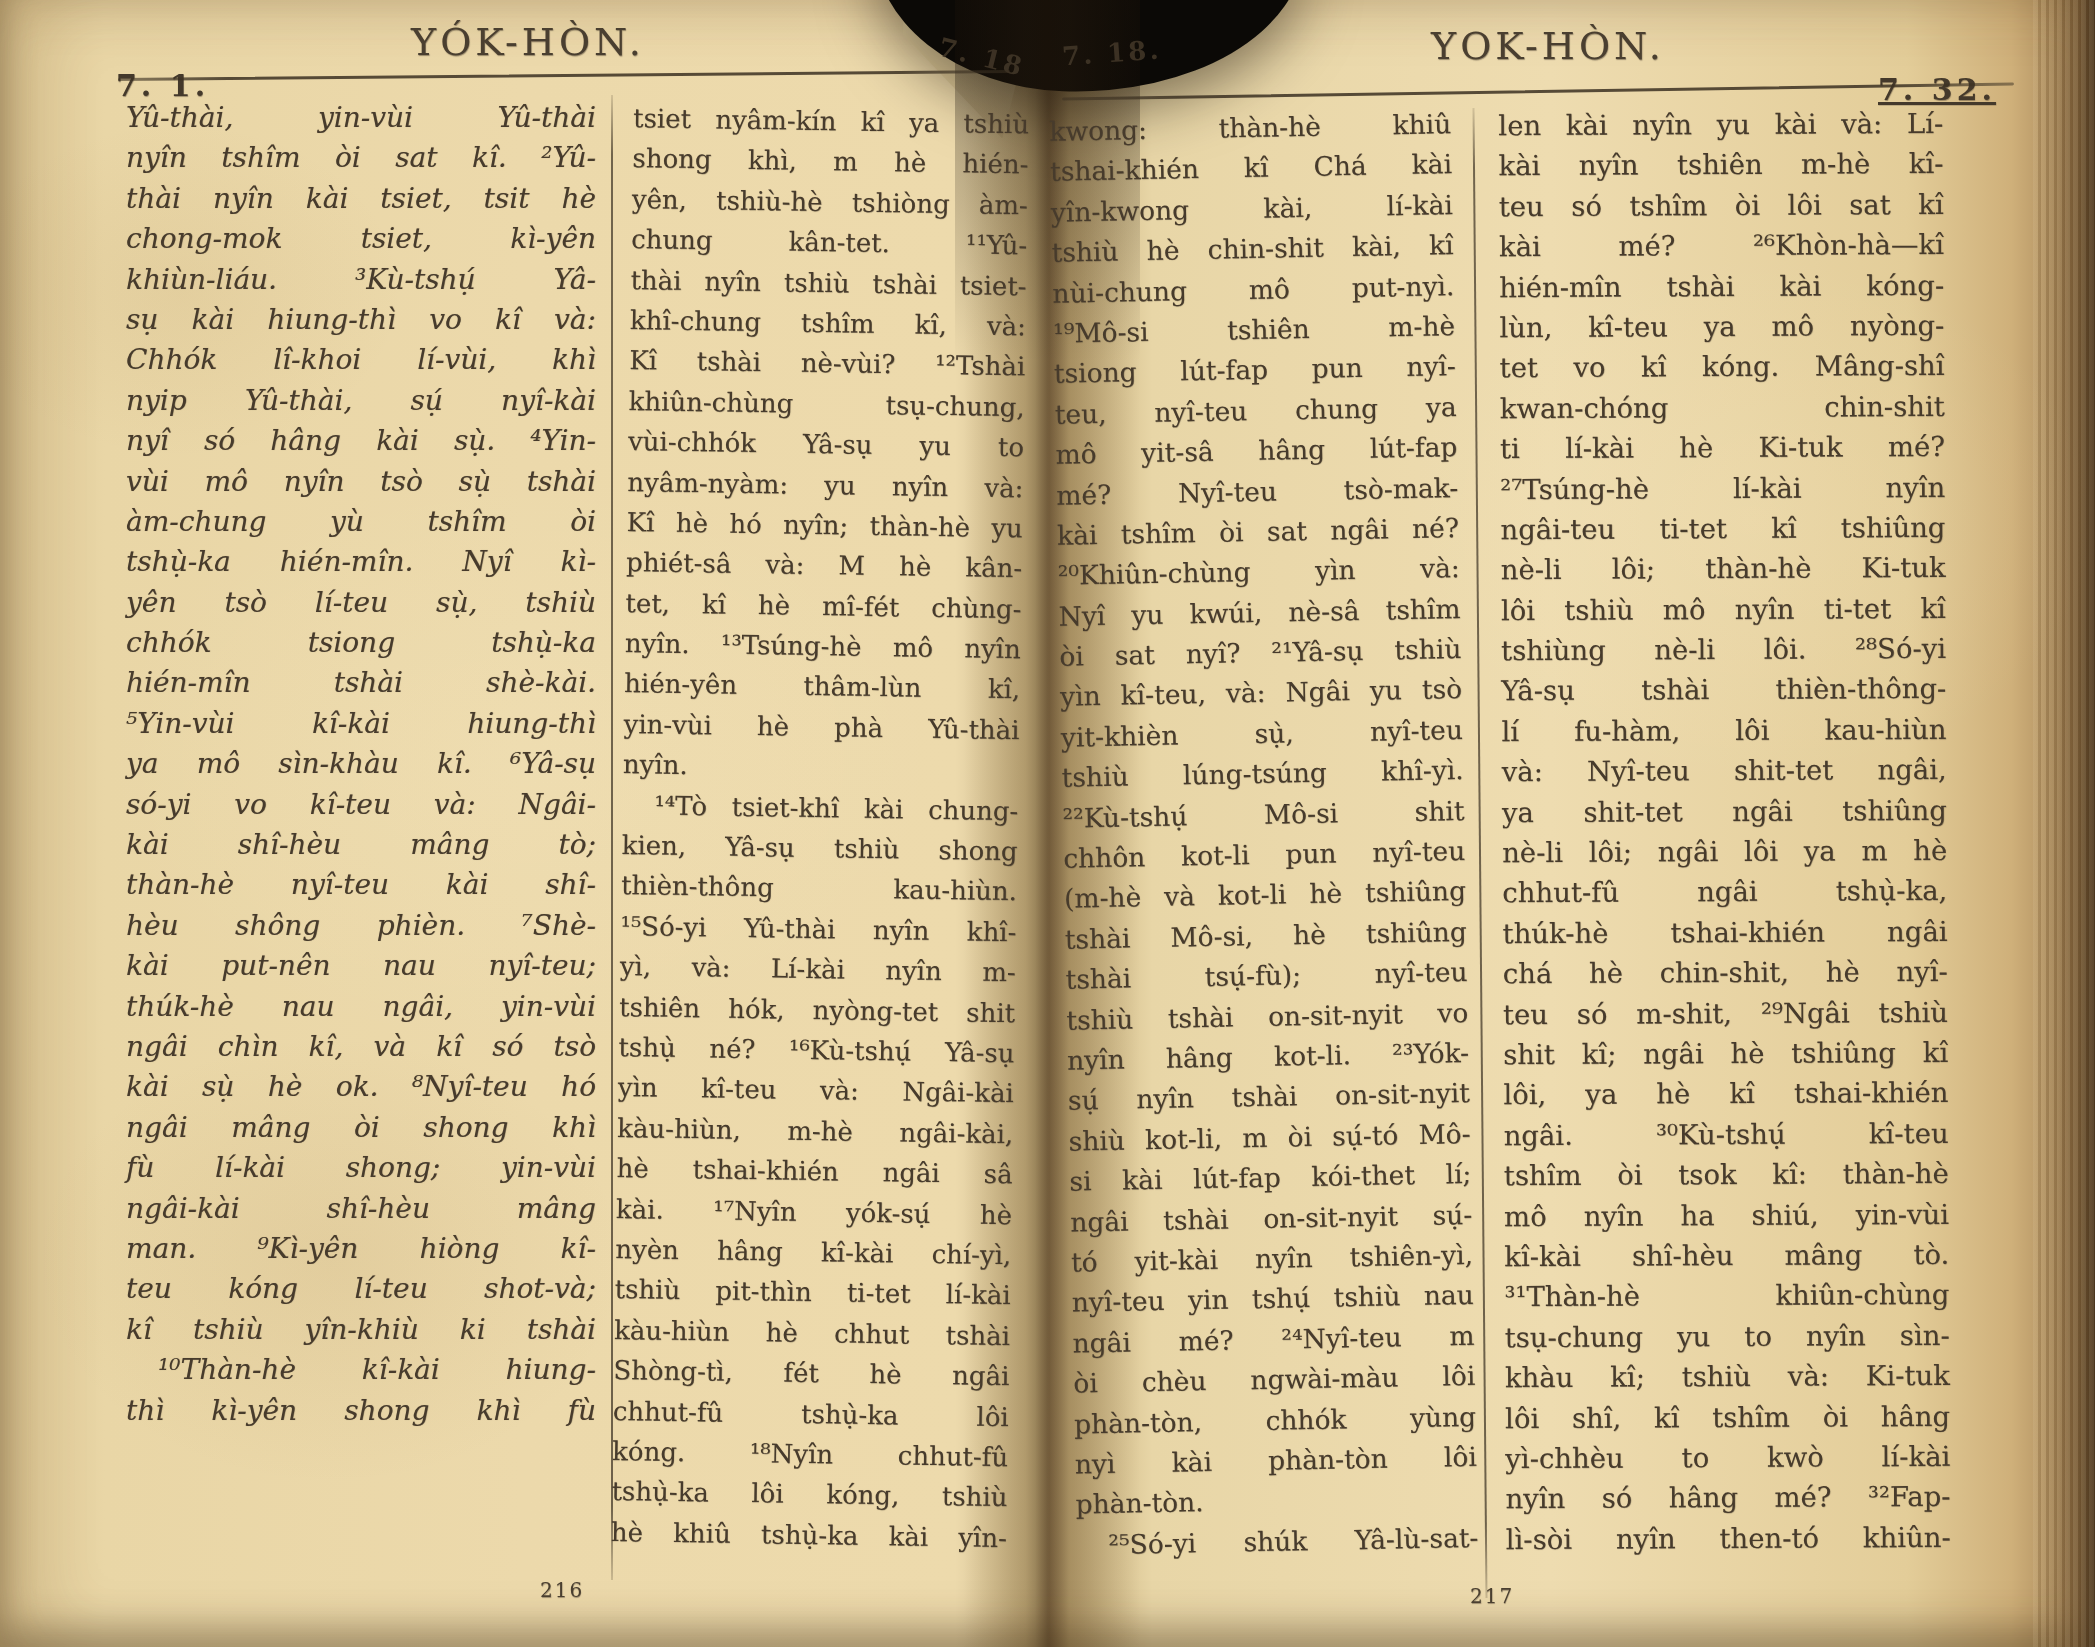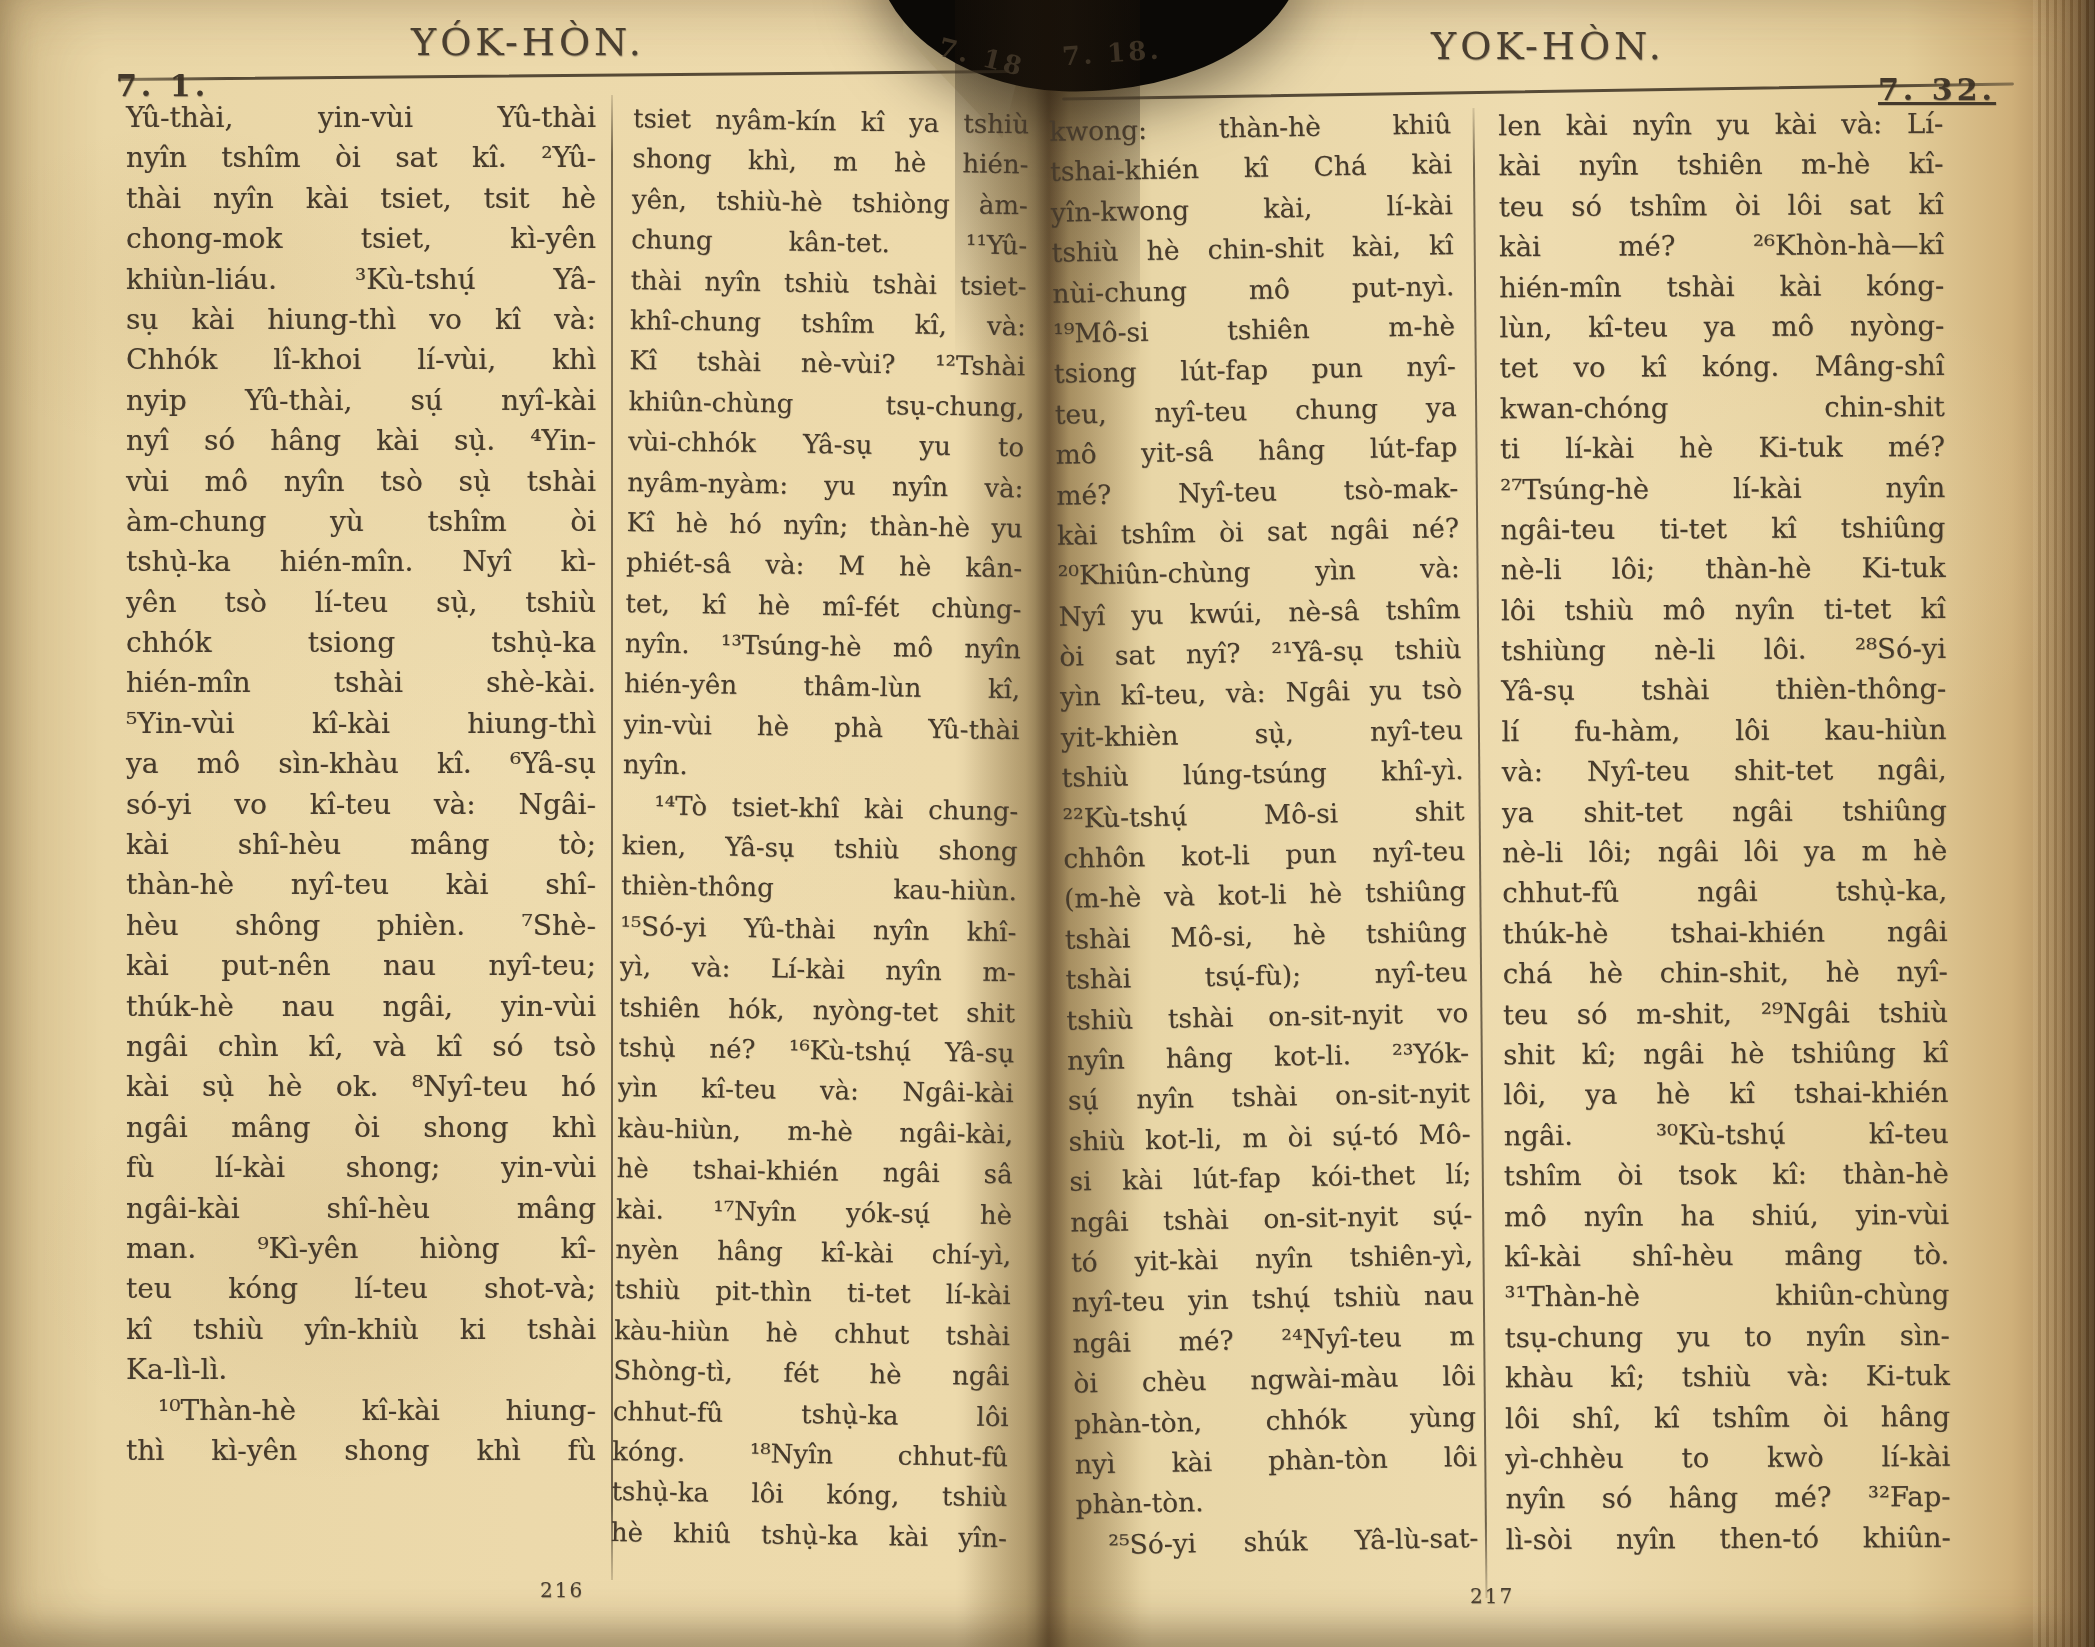--- a/index.html
+++ b/index.html
@@ -127,21 +127,21 @@
   <div class="gutter-shadow"></div>
   <div class="page-edges"></div>
 
   <div>
     <div class="head-ref" style="left:116px; top:24px;">7. 1.</div>
     <div class="head-title" style="left:318px; top:20px;">YÓK-HÒN.</div>
     <div class="head-ref-small" style="left:938px; top:42px; transform:rotate(14deg);">7. 18</div>
     <div class="head-rule" style="left:118px; top:74px; width:892px; transform:rotate(-0.5deg);"></div>
     <div class="col-divider" style="left:611px; top:95px; height:1485px;"></div>
 
-    <div class="text-col" style="left:126px; top:98px; width:470px; font-size:28px;">
+    <div class="text-col" style="left:126px; top:98px; width:470px; font-size:28px;font-style:italic;">
         <div class="tline">Yû-thài, yin-vùi Yû-thài</div>
         <div class="tline">nyîn tshîm òi sat kî. ²Yû-</div>
         <div class="tline">thài nyîn kài tsiet, tsit hè</div>
         <div class="tline">chong-mok tsiet, kì-yên</div>
         <div class="tline">khiùn-liáu. ³Kù-tshụ́ Yâ-</div>
         <div class="tline">sụ kài hiung-thì vo kî và:</div>
         <div class="tline">Chhók lî-khoi lí-vùi, khì</div>
         <div class="tline">nyip Yû-thài, sụ́ nyî-kài</div>
         <div class="tline">nyî só hâng kài sụ̀. ⁴Yin-</div>
         <div class="tline">vùi mô nyîn tsò sụ̀ tshài</div>
@@ -159,21 +159,20 @@
         <div class="tline">kài put-nên nau nyî-teu;</div>
         <div class="tline">thúk-hè nau ngâi, yin-vùi</div>
         <div class="tline">ngâi chìn kî, và kî só tsò</div>
         <div class="tline">kài sụ̀ hè ok. ⁸Nyî-teu hó</div>
         <div class="tline">ngâi mâng òi shong khì</div>
         <div class="tline">fù lí-kài shong; yin-vùi</div>
         <div class="tline">ngâi-kài shî-hèu mâng</div>
         <div class="tline">man. ⁹Kì-yên hiòng kî-</div>
         <div class="tline">teu kóng lí-teu shot-và;</div>
         <div class="tline">kî tshiù yîn-khiù ki tshài</div>
-        <div class="tline flush">Ka-lì-lì.</div>
         <div class="tline indent">¹⁰Thàn-hè kî-kài hiung-</div>
         <div class="tline">thì kì-yên shong khì fù</div>
       </div>
 
     <div class="text-col" style="left:622px; top:98px; width:396px; font-size:26px; transform:rotate(0.9deg); transform-origin:0 50%;">
         <div class="tline">tsiet nyâm-kín kî ya tshiù</div>
         <div class="tline">shong khì, m hè hién-</div>
         <div class="tline">yên, tshiù-hè tshiòng àm-</div>
         <div class="tline">chung kân-tet. ¹¹Yû-</div>
         <div class="tline">thài nyîn tshiù tshài tsiet-</div>

